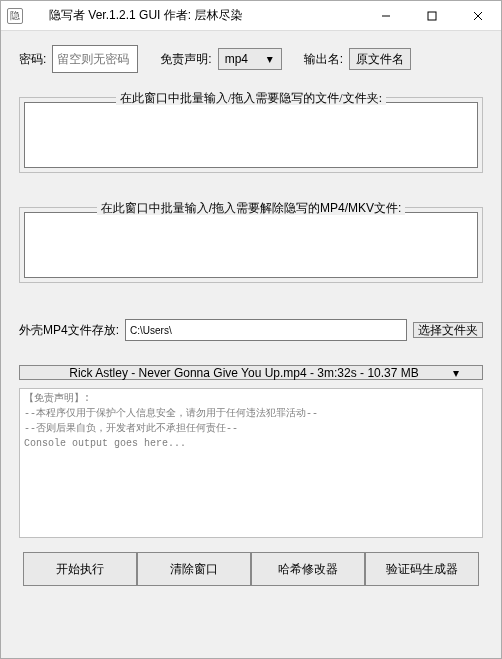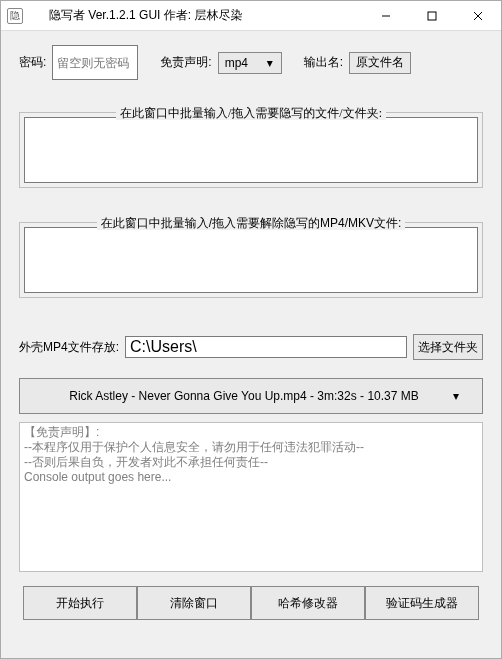--- a/index.html
+++ b/index.html
@@ -23,21 +23,21 @@
   }
   .titlebar .title { flex:1; font-size:12px; color:#000;padding-left:20px; }
   .winbtns { display:flex; height:100%; }
   .winbtn { width:46px; display:flex;align-items:center;justify-content:center;font-size:12px;color:#000; }
 
   .client { flex:1; padding: 14px 18px 12px 18px; display:flex; flex-direction:column; }
 
   .row1 { display:flex; align-items:center; gap:6px; margin-bottom:16px; }
   .lbl { font-size:12px; color:#000; white-space:nowrap; }
   .textinput {
-    height:35px; border:1px solid #7a7a7a; background:#fff; padding:0 4px; font-size:12px;
+    height:28px; border:1px solid #7a7a7a; background:#fff; padding:0 4px; font-size:12px;
     font-family:inherit;
   }
   .pw { width:86px; }
   .spacer { width:10px; }
   .combo {
     height:22px; border:1px solid #888; background:#e9e9e9;
     display:flex; align-items:center; padding:0 6px; gap:3px; font-size:12px;
   }
   .combo .arrow { width:10px;text-align:center;}
   .combo.mode { width:64px; justify-content:space-between;}
@@ -47,40 +47,40 @@
     border:1px solid #bfbfbf; padding:4px; position:relative; margin-bottom:16px;
   }
   .group .glabel {
     position:absolute; top:-8px; left:0; right:0; text-align:center; font-size:12px;
   }
   .group .glabel span{ background:#f0f0f0; padding:0 4px;}
   .listbox {
     width:100%; height:66px; border:1px solid #7a7a7a; background:#fff;
   }
 
-  .row-path { display:flex; align-items:center; gap:6px; margin-top:6px; margin-bottom:18px;}
-  .pathinput { flex:1; height:22px; border:1px solid #7a7a7a; background:#fff; padding:0 4px; font-size:16px; font-family:inherit;}
+  .row-path { display:flex; align-items:center; gap:6px; margin-top:6px; margin-bottom:24px;}
+  .pathinput { flex:1; height:22px; border:1px solid #7a7a7a; background:#fff; padding:0 4px; font-size:10px; font-family:inherit;}
   .btn {
-    height:26px; border:1px solid #888; background:#e9e9e9; font-size:12px;
+    height:16px; border:1px solid #888; background:#e9e9e9; font-size:12px;
     display:flex;align-items:center;justify-content:center; padding:0 10px; cursor:default;
     font-family:inherit;
   }
   .btn.browse{ width:70px; padding:0;}
   
   .shellrow{ margin-bottom:8px;}
   .shellcombo{
-    height:36px; border:1px solid #888; background:#e9e9e9;
+    height:15px; border:1px solid #888; background:#e9e9e9;
     display:flex;align-items:center; padding:0 23px; font-size:12px;
   }
   .shellcombo .txt{flex:1;text-align:center; overflow:hidden;white-space:nowrap;}
   .shellcombo .arrow{width:14px;text-align:right;}
 
   .console {
-    border:1px solid #bfbfbf; background:#fff; font-family:Liberation Sans, sans-serif;
-    font-size:12px; color:#808080; padding:2px 4px; height:150px; overflow:hidden;
+    border:1px solid #bfbfbf; background:#fff; font-family:Liberation Mono, monospace;
+    font-size:10px; color:#808080; padding:2px 4px; height:150px; overflow:hidden;
     line-height:15px; white-space:pre; margin-bottom:14px;
   }
 
   .bottomrow { display:flex; justify-content:space-between; padding:0 4px;}
   .bigbtn {
     flex:1; height:34px; border:1px solid #888; background:#e9e9e9;
     display:flex;align-items:center;justify-content:center;font-size:12px;
   }
 </style>
 </head>
@@ -122,21 +122,21 @@
         <span>mp4</span>
         <span class="arrow">▾</span>
       </div>
       <span class="spacer"></span>
       <span class="lbl">输出名:</span>
       <div class="combo outname" style="width:auto;padding:0 6px;">
         <span>原文件名</span>
       </div>
     </div>
 
-    <div class="group" style="margin-top:16px;font-family:Liberation Serif, serif;">
+    <div class="group" style="margin-top:8px;font-family:Liberation Serif, serif;">
       <div class="glabel"><span>在此窗口中批量输入/拖入需要隐写的文件/文件夹:</span></div>
       <div class="listbox"></div>
     </div>
 
     <div class="group" style="margin-top:18px;">
       <div class="glabel"><span>在此窗口中批量输入/拖入需要解除隐写的MP4/MKV文件:</span></div>
       <div class="listbox"></div>
     </div>
 
     <div class="row-path" style="margin-top:20px;">

